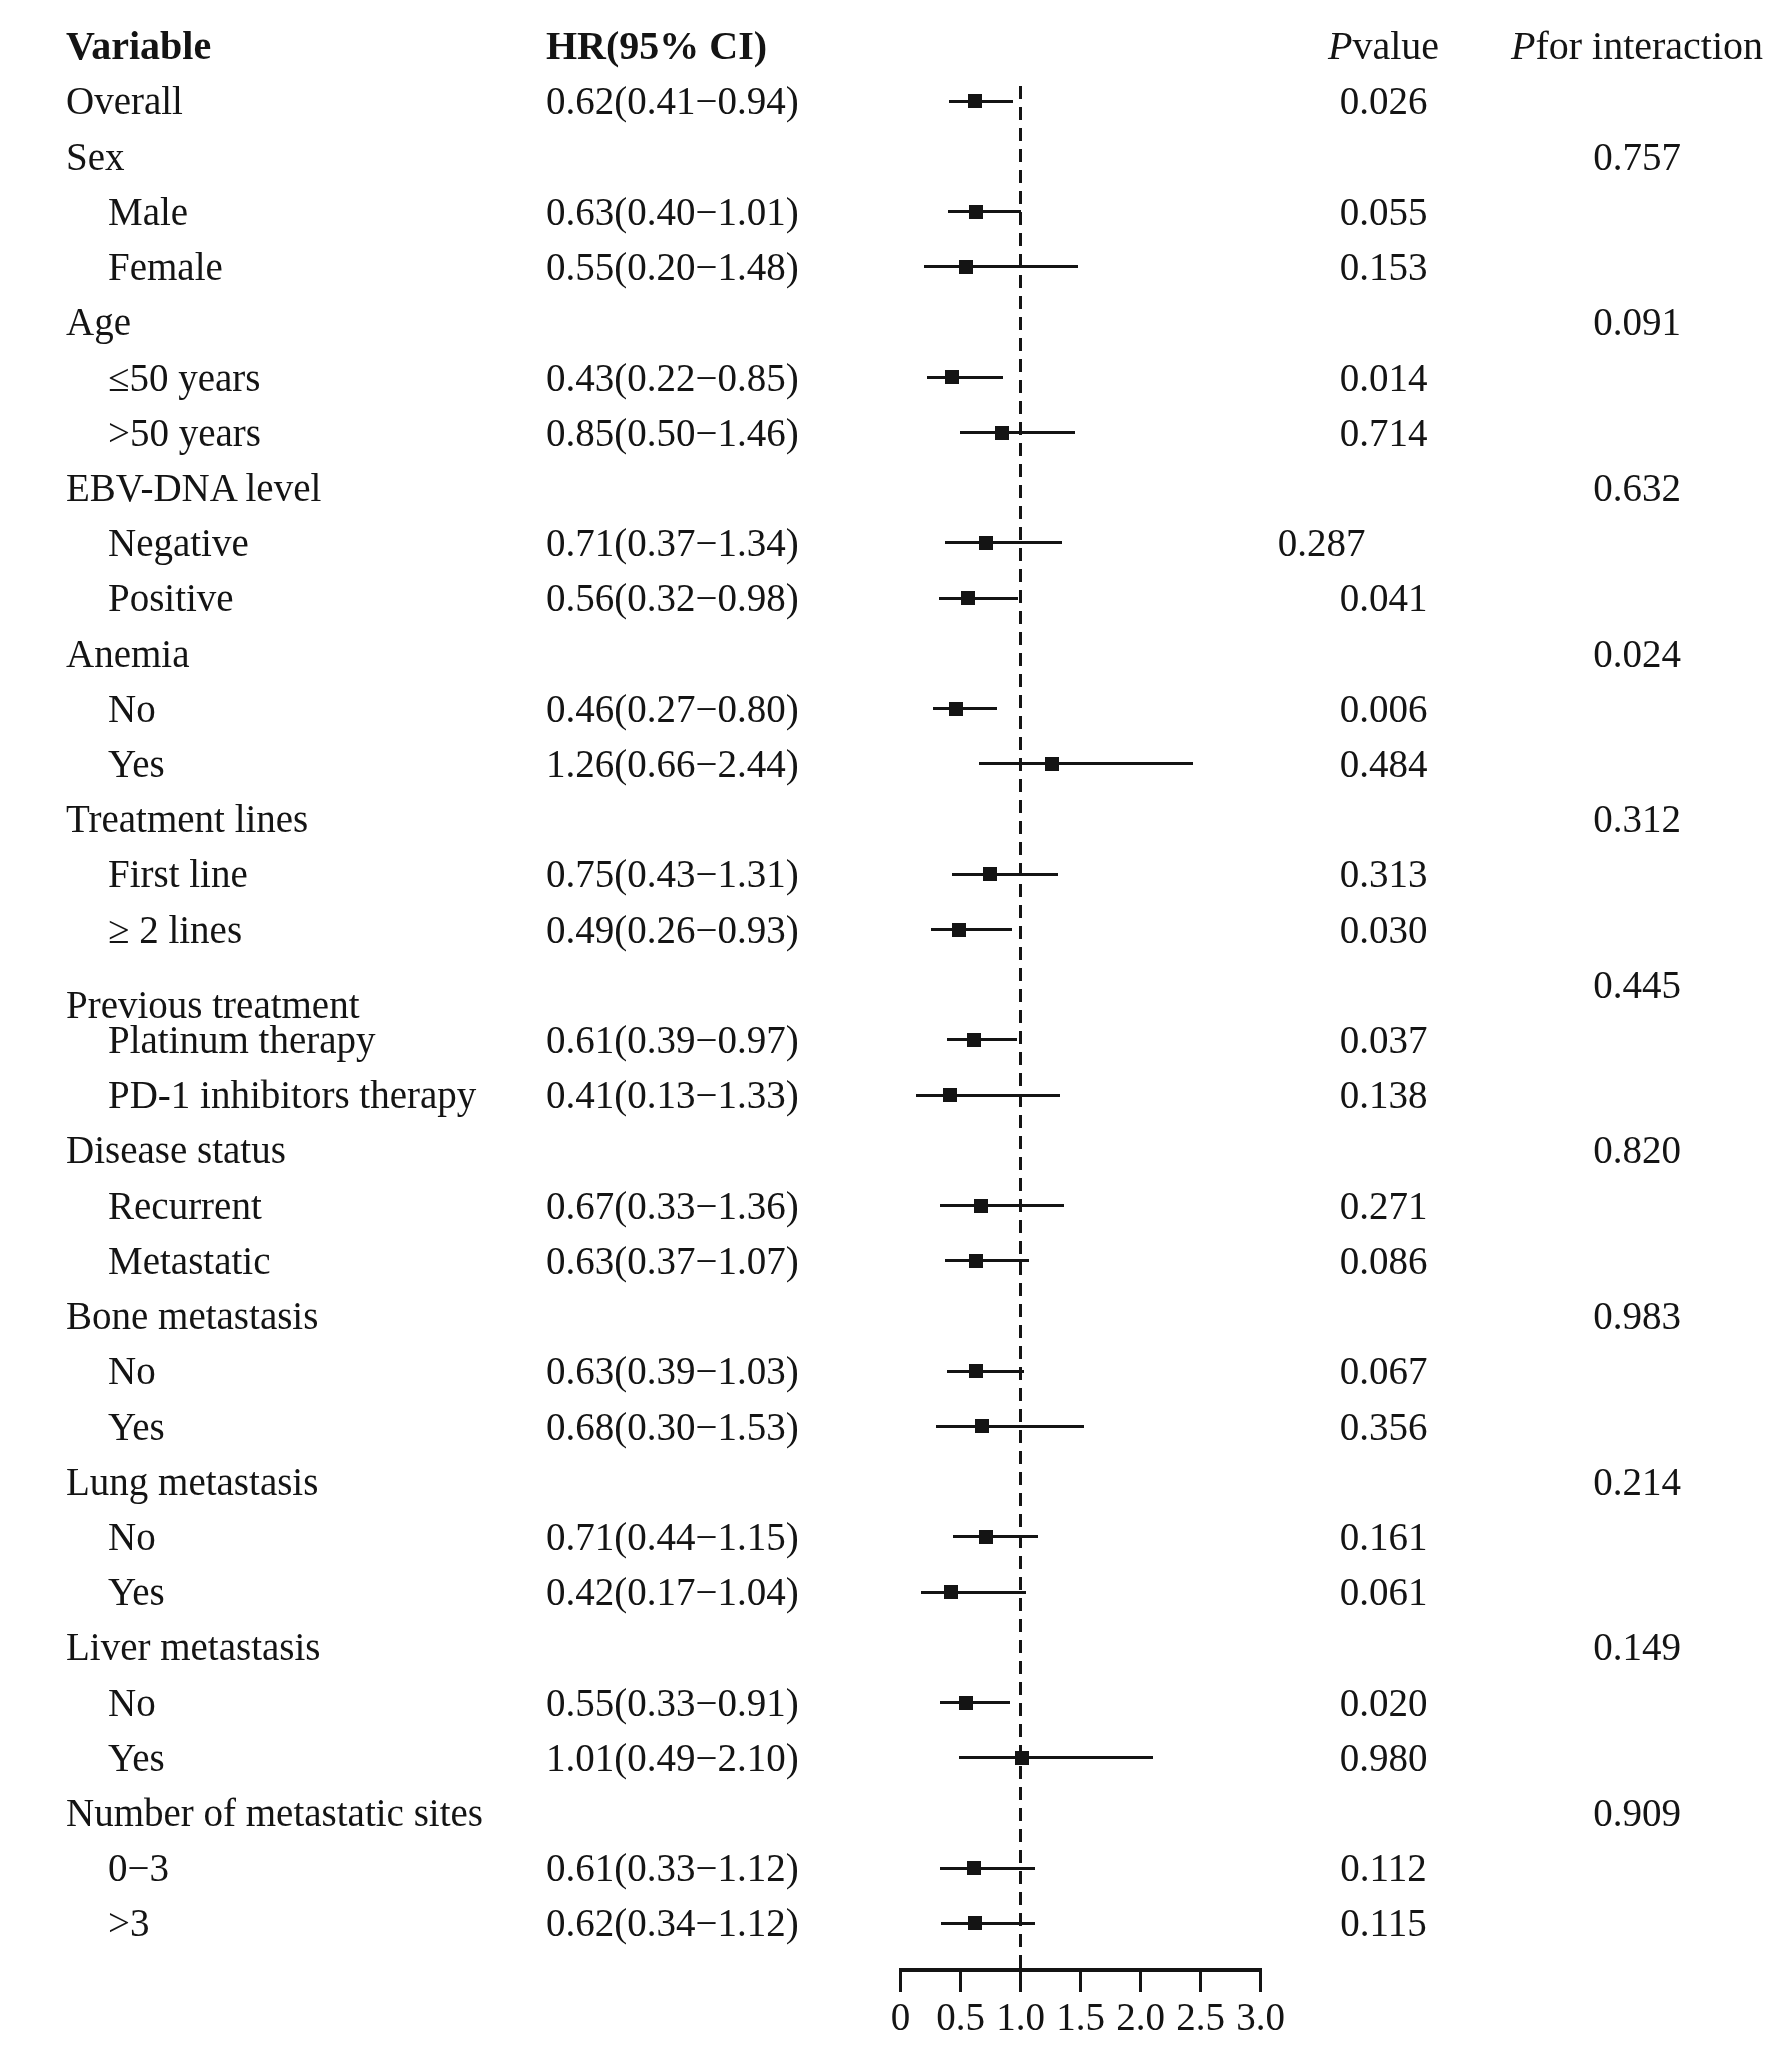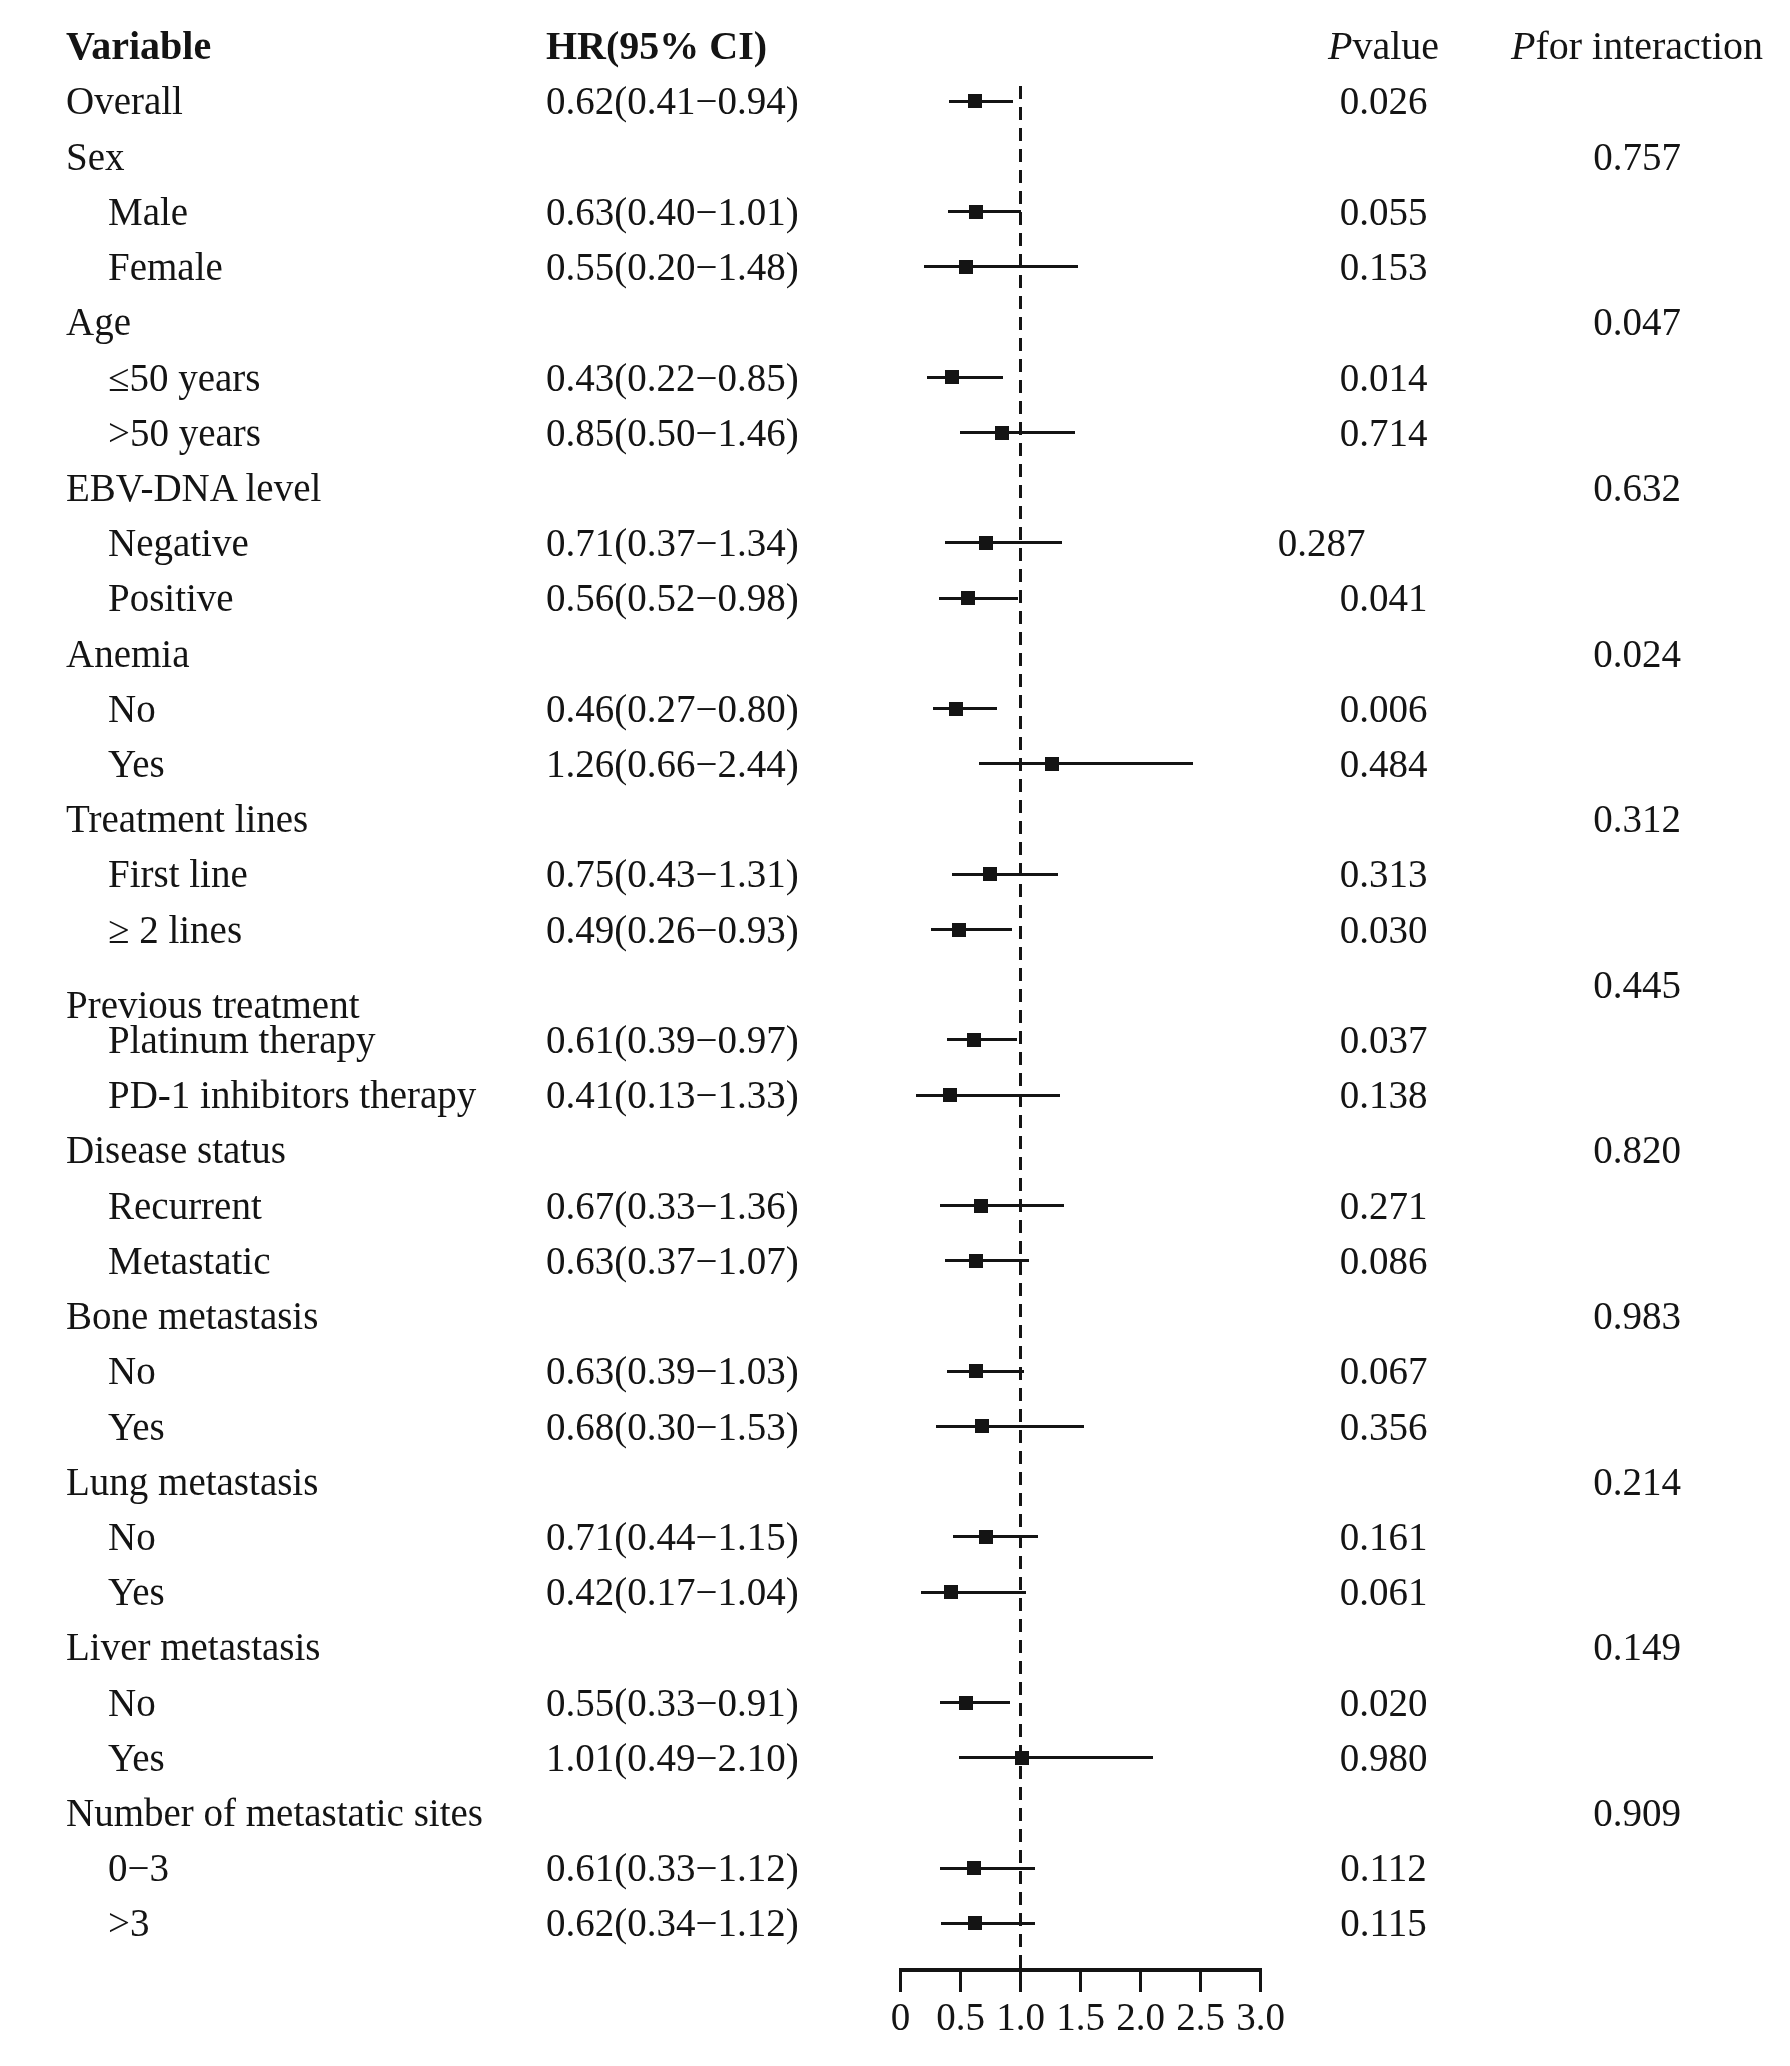--- a/index.html
+++ b/index.html
@@ -58,40 +58,40 @@
     <div class="cell" style="left: 546px; top: 183px;">0.63(0.40−1.01)</div>
     <div class="cell center" style="left: 1254px; top: 183px; width: 259px;">0.055</div>
     <div class="ci-bar" style="left: 948px; width: 73px; top: 210px;"></div>
     <div class="pt" style="left: 969px; top: 205px; width: 13.7px; height: 13.7px;"></div>
     <div class="cell" style="left: 108px; top: 238px;">Female</div>
     <div class="cell" style="left: 546px; top: 238px;">0.55(0.20−1.48)</div>
     <div class="cell center" style="left: 1254px; top: 238px; width: 259px;">0.153</div>
     <div class="ci-bar" style="left: 924px; width: 154px; top: 265px;"></div>
     <div class="pt" style="left: 959px; top: 260px; width: 13.7px; height: 13.7px;"></div>
     <div class="cell" style="left: 66px; top: 293px;">Age</div>
-    <div class="cell center" style="left: 1486px; top: 293px; width: 302px;">0.047</div>
+    <div class="cell center" style="left: 1486px; top: 293px; width: 302px;">0.091</div>
     <div class="cell" style="left: 108px; top: 349px;">≤50 years</div>
     <div class="cell" style="left: 546px; top: 349px;">0.43(0.22−0.85)</div>
     <div class="cell center" style="left: 1254px; top: 349px; width: 259px;">0.014</div>
     <div class="ci-bar" style="left: 927px; width: 76px; top: 376px;"></div>
     <div class="pt" style="left: 945px; top: 370px; width: 13.7px; height: 13.7px;"></div>
     <div class="cell" style="left: 108px; top: 404px;">&gt;50 years</div>
     <div class="cell" style="left: 546px; top: 404px;">0.85(0.50−1.46)</div>
     <div class="cell center" style="left: 1254px; top: 404px; width: 259px;">0.714</div>
     <div class="ci-bar" style="left: 960px; width: 115px; top: 431px;"></div>
     <div class="pt" style="left: 995px; top: 426px; width: 13.7px; height: 13.7px;"></div>
     <div class="cell" style="left: 66px; top: 459px;">EBV-DNA level</div>
     <div class="cell center" style="left: 1486px; top: 459px; width: 302px;">0.632</div>
     <div class="cell" style="left: 108px; top: 514px;">Negative</div>
     <div class="cell" style="left: 546px; top: 514px;">0.71(0.37−1.34)</div>
     <div class="cell center" style="left: 1192px; top: 514px; width: 259px;">0.287</div>
     <div class="ci-bar" style="left: 945px; width: 117px; top: 541px;"></div>
     <div class="pt" style="left: 979px; top: 536px; width: 13.7px; height: 13.7px;"></div>
     <div class="cell" style="left: 108px; top: 569px;">Positive</div>
-    <div class="cell" style="left: 546px; top: 569px;">0.56(0.52−0.98)</div>
+    <div class="cell" style="left: 546px; top: 569px;">0.56(0.32−0.98)</div>
     <div class="cell center" style="left: 1254px; top: 569px; width: 259px;">0.041</div>
     <div class="ci-bar" style="left: 939px; width: 79px; top: 597px;"></div>
     <div class="pt" style="left: 961px; top: 591px; width: 13.7px; height: 13.7px;"></div>
     <div class="cell" style="left: 66px; top: 625px;">Anemia</div>
     <div class="cell center" style="left: 1486px; top: 625px; width: 302px;">0.024</div>
     <div class="cell" style="left: 108px; top: 680px;">No</div>
     <div class="cell" style="left: 546px; top: 680px;">0.46(0.27−0.80)</div>
     <div class="cell center" style="left: 1254px; top: 680px; width: 259px;">0.006</div>
     <div class="ci-bar" style="left: 933px; width: 64px; top: 707px;"></div>
     <div class="pt" style="left: 949px; top: 702px; width: 13.7px; height: 13.7px;"></div>

